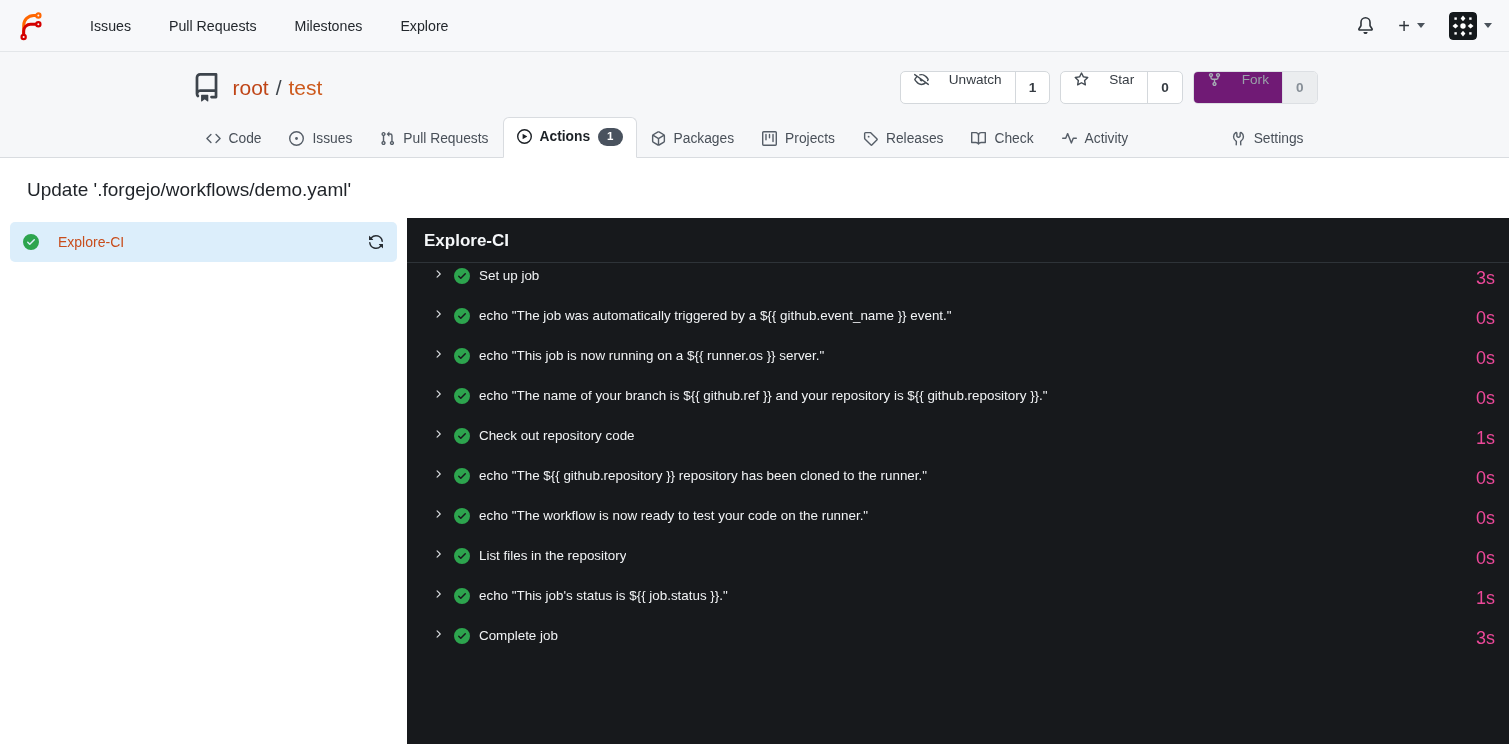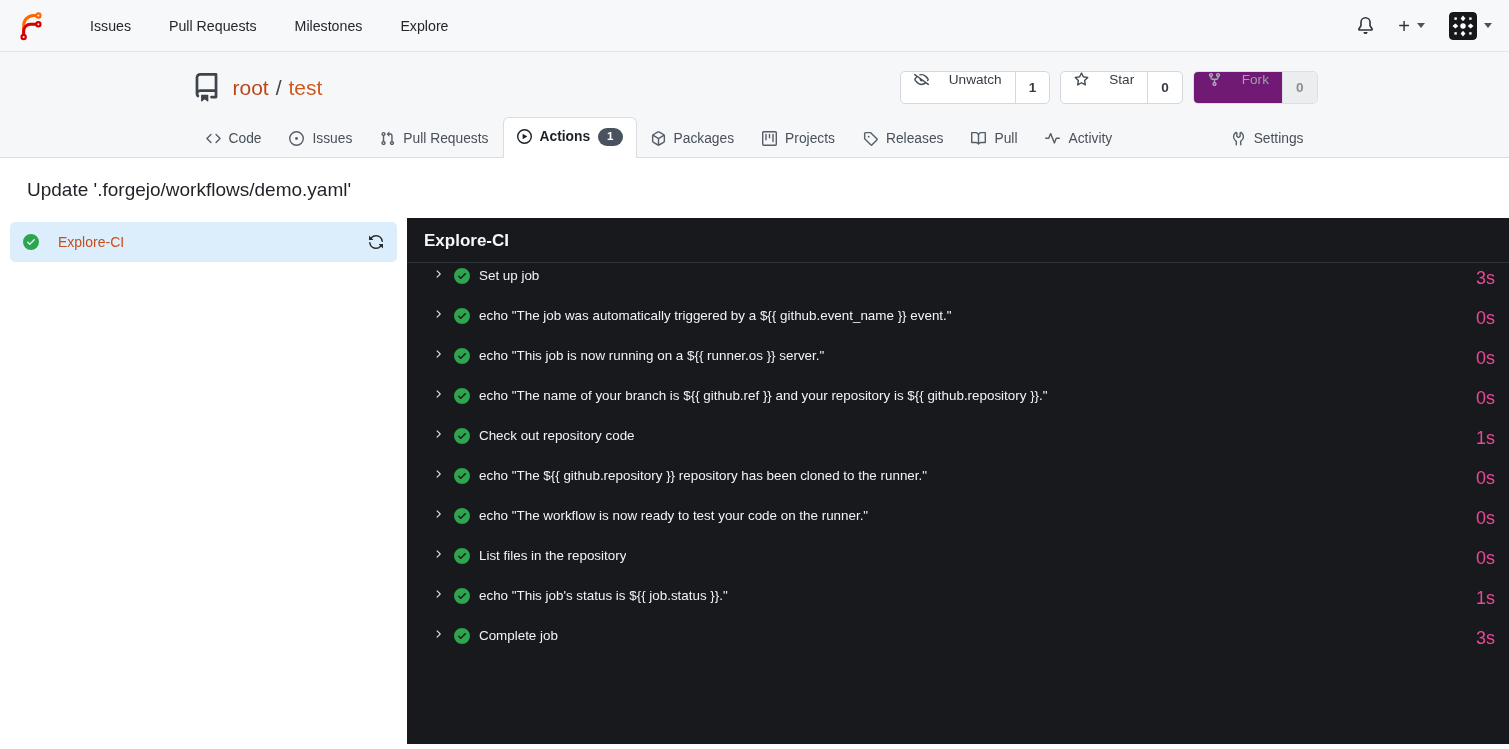--- a/index.html
+++ b/index.html
@@ -214,21 +214,21 @@
       <span class="tab">
         <svg width="15" height="15" viewBox="0 0 16 16" fill="currentColor">
             <path d="M1 7.775V2.75C1 1.784 1.784 1 2.75 1h5.025c.464 0 .91.184 1.238.513l6.25 6.25a1.75 1.75 0 0 1 0 2.474l-5.026 5.026a1.75 1.75 0 0 1-2.474 0l-6.25-6.25A1.752 1.752 0 0 1 1 7.775Zm1.5 0c0 .066.026.13.073.177l6.25 6.25a.25.25 0 0 0 .354 0l5.025-5.025a.25.25 0 0 0 0-.354l-6.25-6.25a.25.25 0 0 0-.177-.073H2.75a.25.25 0 0 0-.25.25ZM6 5a1 1 0 1 1 0 2 1 1 0 0 1 0-2Z"></path>
           </svg>
         <span>Releases</span>
       </span>
       <span class="tab">
         <svg width="15" height="15" viewBox="0 0 16 16" fill="currentColor">
             <path d="M0 1.75A.75.75 0 0 1 .75 1h4.253c1.227 0 2.317.59 3 1.501A3.743 3.743 0 0 1 11.006 1h4.245a.75.75 0 0 1 .75.75v10.5a.75.75 0 0 1-.75.75h-4.507a2.25 2.25 0 0 0-1.591.659l-.622.621a.75.75 0 0 1-1.06 0l-.622-.621A2.25 2.25 0 0 0 5.258 13H.75a.75.75 0 0 1-.75-.75Zm7.251 10.324.004-5.073-.002-2.253A2.25 2.25 0 0 0 5.003 2.5H1.5v9h3.757a3.75 3.75 0 0 1 1.994.574ZM8.755 4.75l-.004 7.322a3.752 3.752 0 0 1 1.992-.572H14.5v-9h-3.495a2.25 2.25 0 0 0-2.25 2.25Z"></path>
           </svg>
-        <span>Pull</span>
+        <span>Check</span>
       </span>
       <span class="tab">
         <svg width="15" height="15" viewBox="0 0 16 16" fill="currentColor">
             <path d="M6 2c.306 0 .582.187.696.471L10 10.731l1.304-3.26A.751.751 0 0 1 12 7h3.25a.75.75 0 0 1 0 1.5h-2.742l-1.812 4.528a.751.751 0 0 1-1.392 0L6 4.77 4.696 8.03A.75.75 0 0 1 4 8.5H.75a.75.75 0 0 1 0-1.5h2.742l1.812-4.529A.751.751 0 0 1 6 2Z"></path>
           </svg>
         <span>Activity</span>
       </span>
       <span class="tab tab-settings">
         <svg width="15" height="15" viewBox="0 0 16 16" fill="currentColor">
             <path d="M5.433 2.304A4.494 4.494 0 0 0 3.5 6c0 1.598.832 3.002 2.09 3.802.518.328.929.923.902 1.64v.008l-.164 3.337a.75.75 0 1 1-1.498-.073l.163-3.33c.002-.085-.05-.216-.207-.316A5.996 5.996 0 0 1 2 6a5.994 5.994 0 0 1 2.567-4.92 1.482 1.482 0 0 1 1.673-.04c.462.296.76.827.76 1.423v2.82c0 .082.041.16.11.206l.75.51a.25.25 0 0 0 .28 0l.75-.51A.249.249 0 0 0 9 5.282V2.463c0-.596.298-1.127.76-1.423a1.482 1.482 0 0 1 1.673.04A5.994 5.994 0 0 1 14 6a5.996 5.996 0 0 1-2.786 5.068c-.157.1-.209.23-.207.315l.163 3.33a.752.752 0 0 1-1.094.714.75.75 0 0 1-.404-.64l-.164-3.345c-.027-.717.384-1.312.902-1.64A4.496 4.496 0 0 0 12.5 6a4.494 4.494 0 0 0-1.933-3.696c-.024.017-.067.067-.067.16v2.818a1.75 1.75 0 0 1-.767 1.448l-.75.51a1.75 1.75 0 0 1-1.966 0l-.75-.51A1.75 1.75 0 0 1 5.5 5.282V2.463c0-.092-.043-.142-.067-.159Z"></path>

